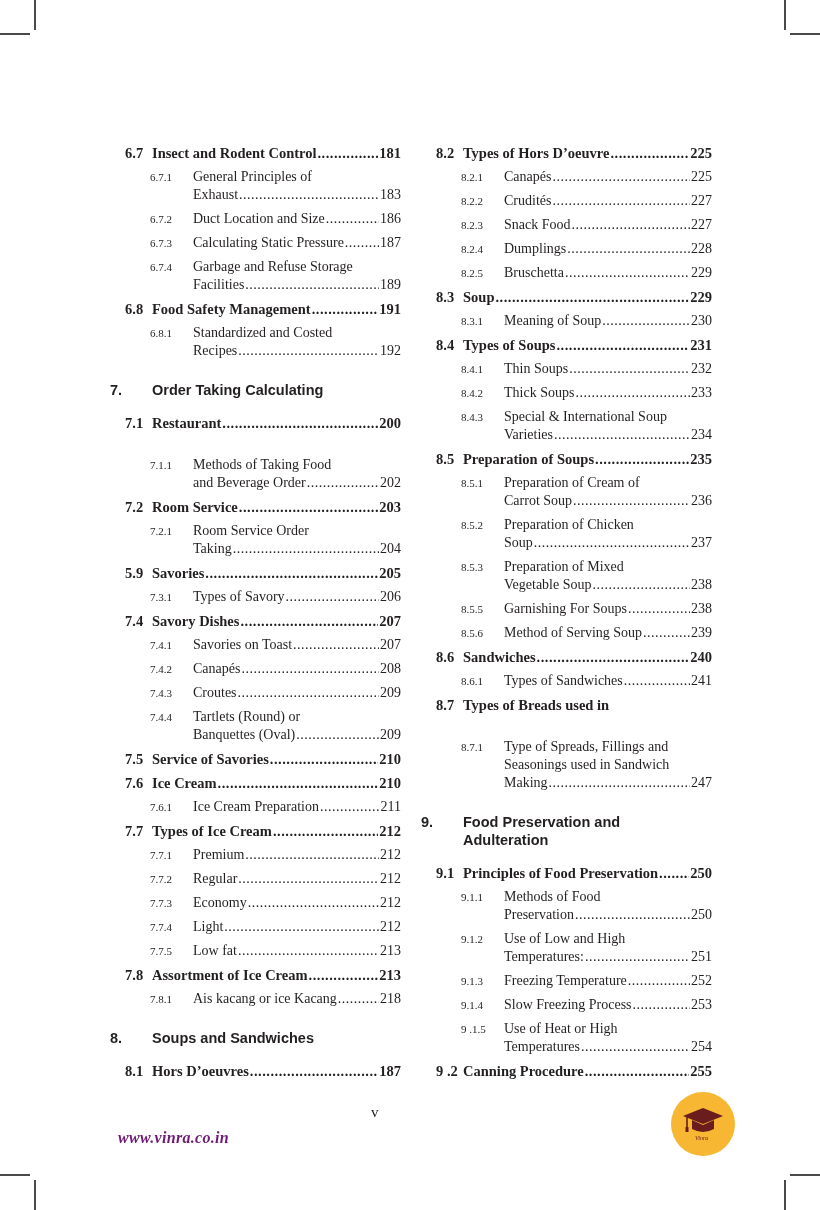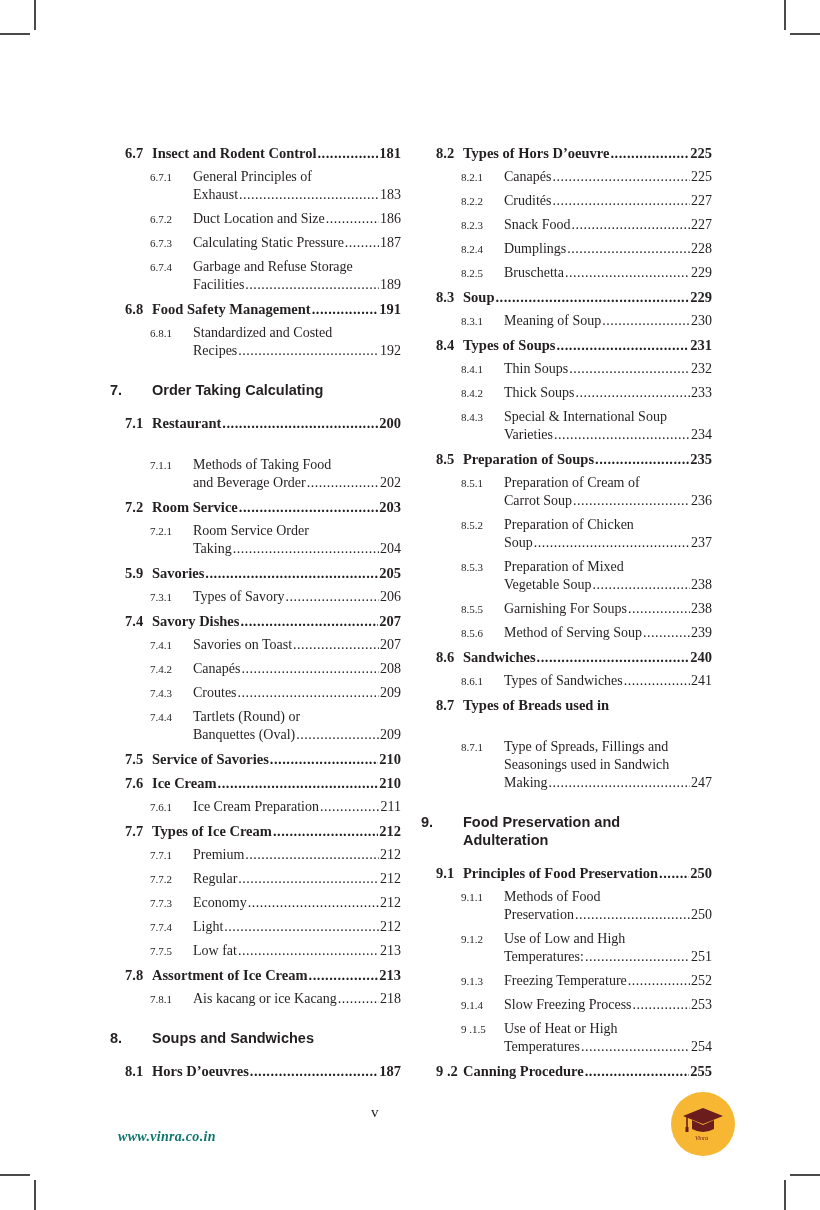--- a/index.html
+++ b/index.html
@@ -17,22 +17,22 @@
   .line .p { flex: 0 0 auto; }
   .lvl1 { font-weight: bold; }
   .lvl1 .num { left: 15px; }
   .lvl1 .txt { left: 42px; }
   .lvl2 .num { left: 40px; font-size: 11px; }
   .lvl2 .txt { left: 83px; font-size: 14px; }
   .chap { font-weight: bold; font-family: "Liberation Sans", "DejaVu Sans", sans-serif; font-size: 14.5px; }
   .chap .num { left: 0; }
   .chap .txt { left: 42px; }
   .footer-page { position: absolute; left: 371px; top: 1104px; font-size: 15px; }
-  .footer-url { position: absolute; left: 118px; top: 1129px; font-size: 14px; font-weight: bold; font-style: italic;
-                color: #0f766e; font-family: "Liberation Serif", serif; letter-spacing: 0.3px; }
+  .footer-url { position: absolute; left: 118px; top: 1129px; font-size: 16px; font-weight: bold; font-style: italic;
+                color: #701a75; font-family: "Liberation Serif", serif; letter-spacing: 0.3px; }
   .logo { position: absolute; left: 671px; top: 1092px; width: 64px; height: 64px; border-radius: 50%; background: #f7b733; }
   .logo svg { position: absolute; left: 10px; top: 12px; }
 </style>
 </head>
 <body>
 
 <div class="crop" style="left:34px;top:0;width:2px;height:30px;"></div>
 <div class="crop" style="left:0;top:33px;width:30px;height:2px;"></div>
 <div class="crop" style="left:784px;top:0;width:2px;height:30px;"></div>
 <div class="crop" style="left:790px;top:33px;width:30px;height:2px;"></div>

